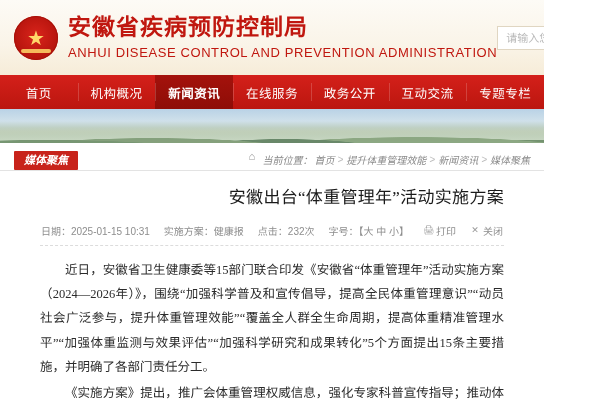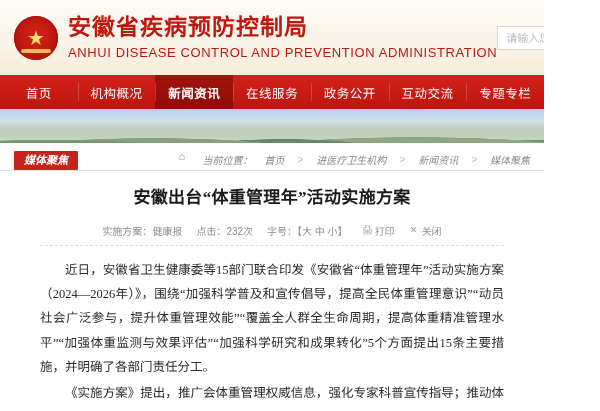--- a/index.html
+++ b/index.html
@@ -177,21 +177,21 @@
     line-height: 1;
     font-weight: bold;
     border-radius: 1px;
   }
   .crumb {
     margin-left: auto;
     font-size: 10px;
     color: #8a8a8a;
     display: flex;
     align-items: center;
-    gap: 12px;
+    gap: 2px;
     padding-bottom: 3px;
   }
   .crumb .home-icon {
     display: inline-block;
     width: 9px; height: 9px;
     margin-right: 3px;
     position: relative;
   }
   .crumb .home-icon::before {
     content: "⌂";
@@ -200,23 +200,23 @@
   }
   .crumb a { color: #8a8a8a; text-decoration: none; cursor: pointer; }
   .crumb .sep { color: #bdbdbd; margin: 0 1px; }
   .crumb .cur { color: #8a8a8a; }
 
   
   .article {
     padding: 14px 40px 0 40px;
   }
   .art-title {
-    text-align: center;
+    text-align: right;
     font-size: 17px;
-    font-weight: bold;
+    font-weight: normal;
     color: #1a1a1a;
     line-height: 1.5;
     font-family: "Liberation Serif", "DejaVu Serif", serif;
     letter-spacing: .3px;
   }
   .meta {
     margin-top: 12px;
     border-bottom: 1px dashed #dcdcdc;
     padding-bottom: 7px;
     display: flex;
@@ -285,33 +285,36 @@
 
   <div class="hero"></div>
 
   <div class="crumb-bar">
     <div class="focus-tag">媒体聚焦</div>
     <div class="crumb">
       <span class="home-icon"></span>
       <span>当前位置：</span>
       <a>首页</a>
       <span class="sep">&gt;</span>
-      <a>进医疗卫生机构</a>
+      <a>提升体重管理效能</a>
       <span class="sep">&gt;</span>
       <a>新闻资讯</a>
       <span class="sep">&gt;</span>
       <span class="cur">媒体聚焦</span>
     </div>
   </div>
 
   <div class="article">
     <div class="art-title">安徽出台“体重管理年”活动实施方案</div>
 
     <div class="meta">
       <span>
+        <span>日期：</span><span>2025-01-15 10:31</span>
+      </span>
+      <span>
         <span>实施方案：</span><span>健康报</span>
       </span>
       <span>
         <span>点击：</span><span>232次</span>
       </span>
       <span>
         <span class="fs-label">字号：</span><span class="fs-opts">【大 中 小】</span>
       </span>
       <span class="act">
         <span class="ico">🖨</span>

